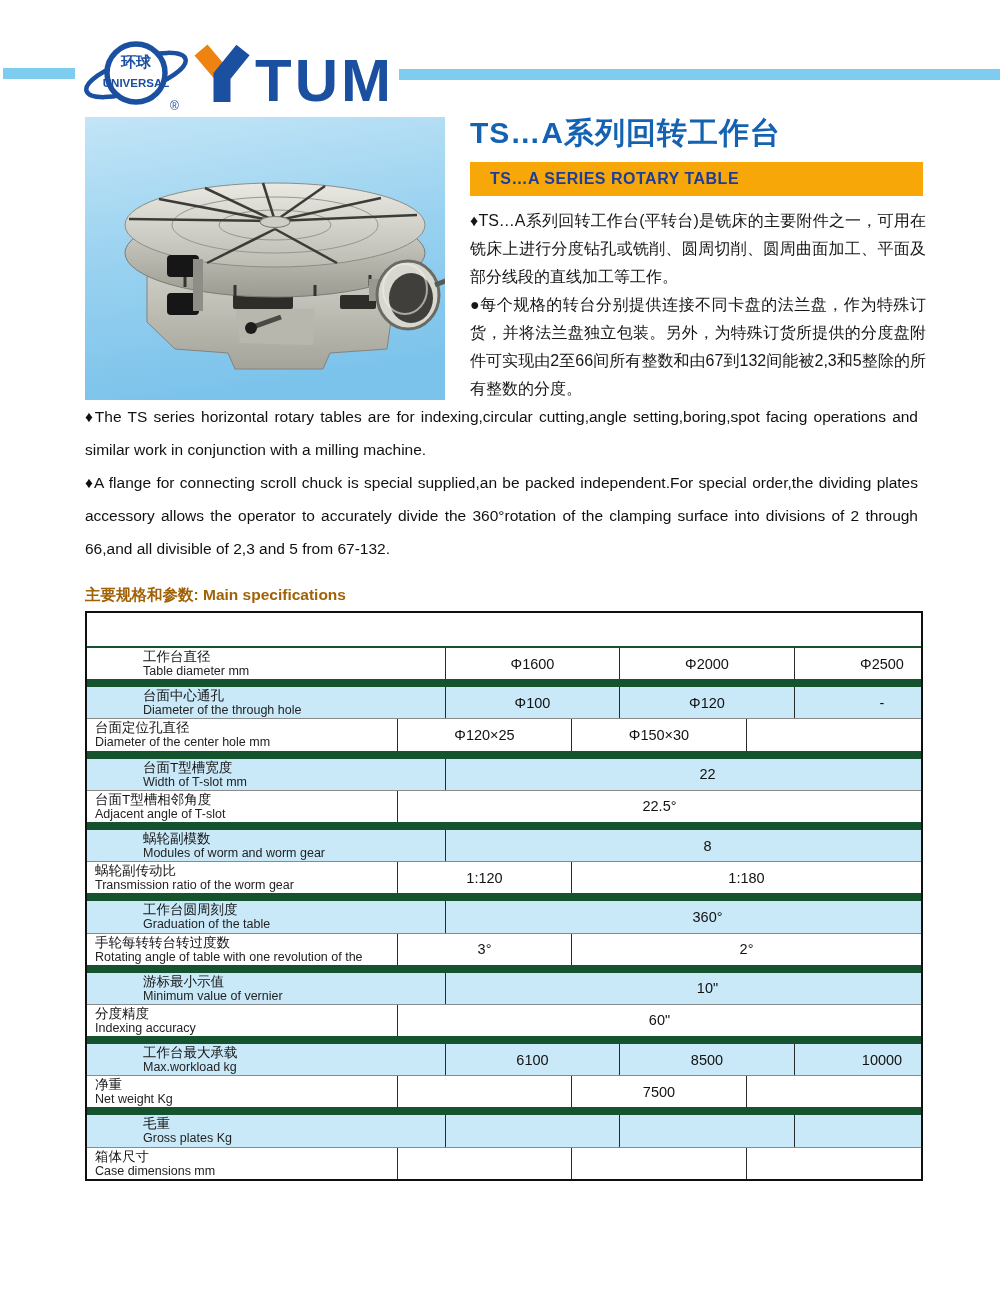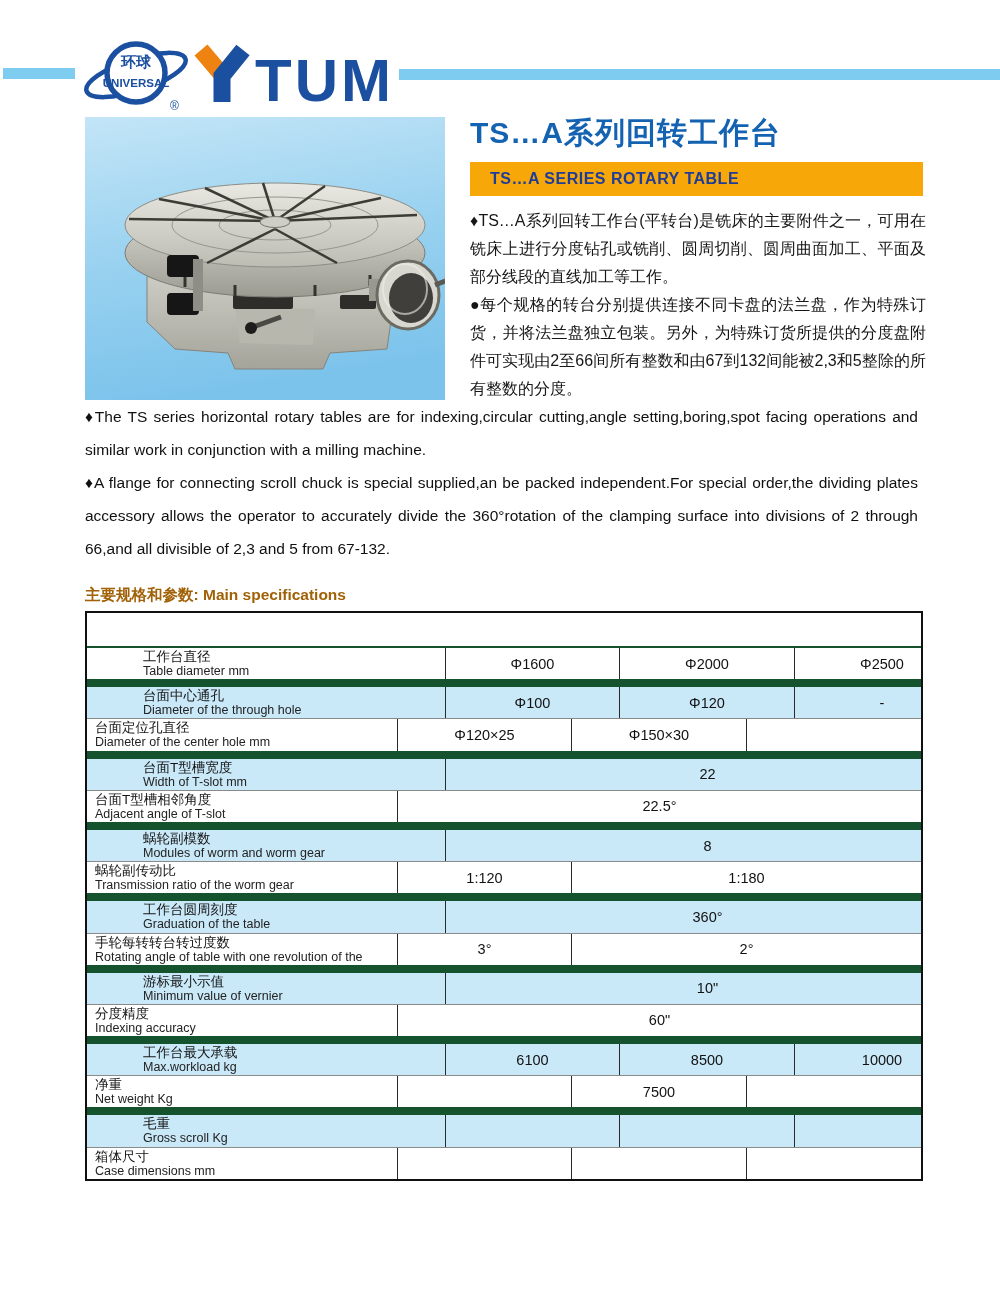--- a/index.html
+++ b/index.html
@@ -298,21 +298,21 @@
           <div class="en">Net weight Kg</div>
         </div>
       <div class="td val"></div>
       <div class="td val">7500</div>
       <div class="td val"></div>
     </div>
 
     <div class="tr blue thick">
       <div class="td label">
           <div class="cn">毛重</div>
-          <div class="en">Gross scroll Kg</div>
+          <div class="en">Gross plates Kg</div>
         </div>
       <div class="td val"></div>
       <div class="td val"></div>
       <div class="td val"></div>
     </div>
 
     <div class="tr">
       <div class="td label">
           <div class="cn">箱体尺寸</div>
           <div class="en">Case dimensions mm</div>

